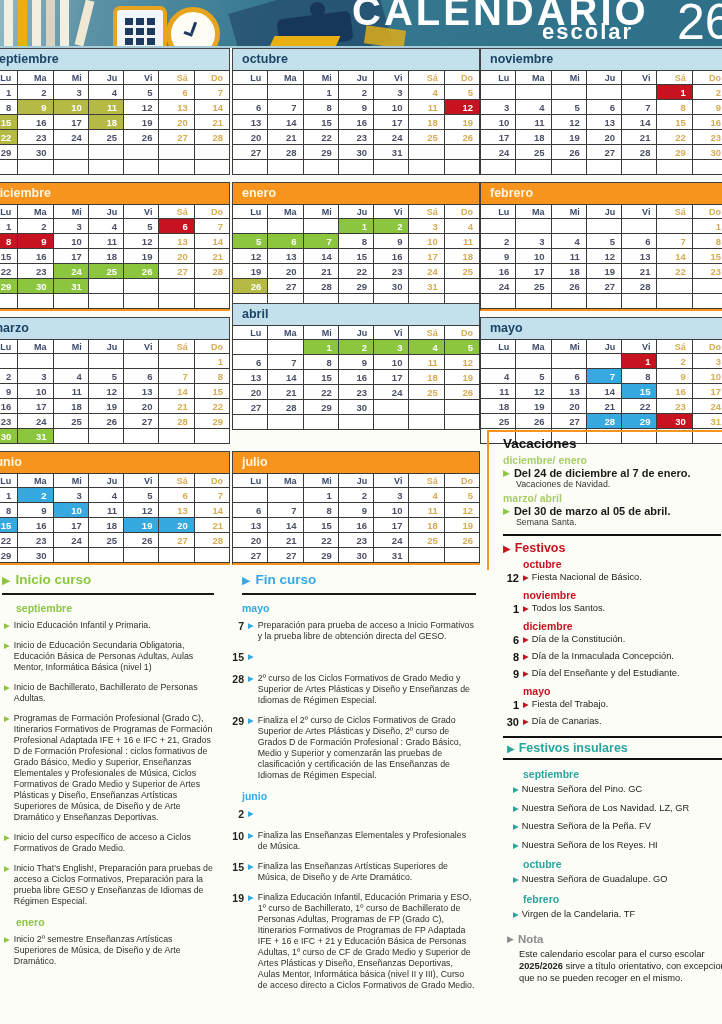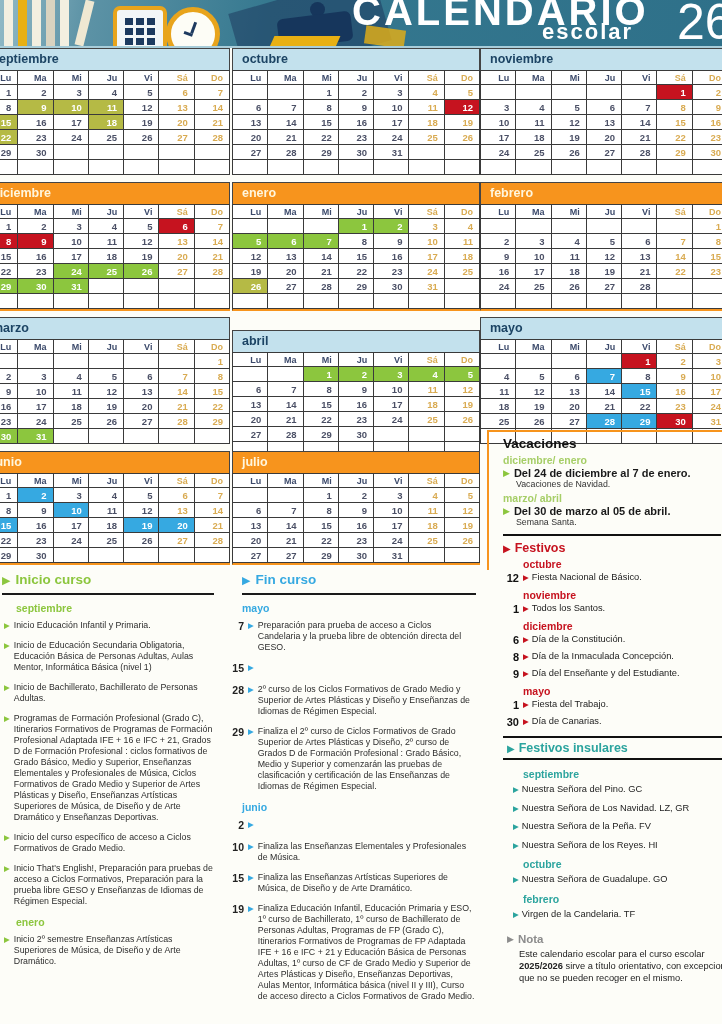--- a/index.html
+++ b/index.html
@@ -499,21 +499,21 @@
             <div class="dc wk">29</div>
             <div class="dc m-green">30</div>
             <div class="dc m-green">31</div>
             <div class="dc"></div>
             <div class="dc"></div>
             <div class="dc"></div>
             <div class="dc wk"></div>
             <div class="dc wk"></div>
           </div>
         </div>
-        <div class="month theme-blue" style="left: 252px; top: 330px;">
+        <div class="month theme-blue" style="left: 252px; top: 303px;">
           <div class="mhead">abril</div>
           <div class="mgrid">
             <div class="wd">Lu</div>
             <div class="wd">Ma</div>
             <div class="wd">Mi</div>
             <div class="wd">Ju</div>
             <div class="wd">Vi</div>
             <div class="wd wk">Sá</div>
             <div class="wd wk">Do</div>
             <div class="dc"></div>
@@ -752,21 +752,21 @@
   <div class="listcol" style="left:248px;top:572px;width:248px;">
     <div class="sec-head cyan-t" style="margin-left:14px;">
       <span class="tri">▶</span>
       <span>Fin curso</span>
     </div>
     <div id="fin-list">
           <div class="subhead cyan-t">mayo</div>
           <div class="litem">
             <span class="day">7</span>
             <span class="tri cyan-t">▶</span>
-            <span class="txt">Preparación para prueba de acceso a Ciclos Candelaria y la prueba libre de obtención directa del GESO.</span>
+            <span class="txt">Preparación para prueba de acceso a Inicio Formativos y la prueba libre de obtención directa del GESO.</span>
           </div>
           <div class="litem">
             <span class="day">15</span>
             <span class="tri cyan-t">▶</span>
           </div>
           <div class="litem">
             <span class="day">28</span>
             <span class="tri cyan-t">▶</span>
             <span class="txt">2º curso de los Ciclos Formativos de Grado Medio y Superior de Artes Plásticas y Diseño y Enseñanzas de Idiomas de Régimen Especial.</span>
           </div>

